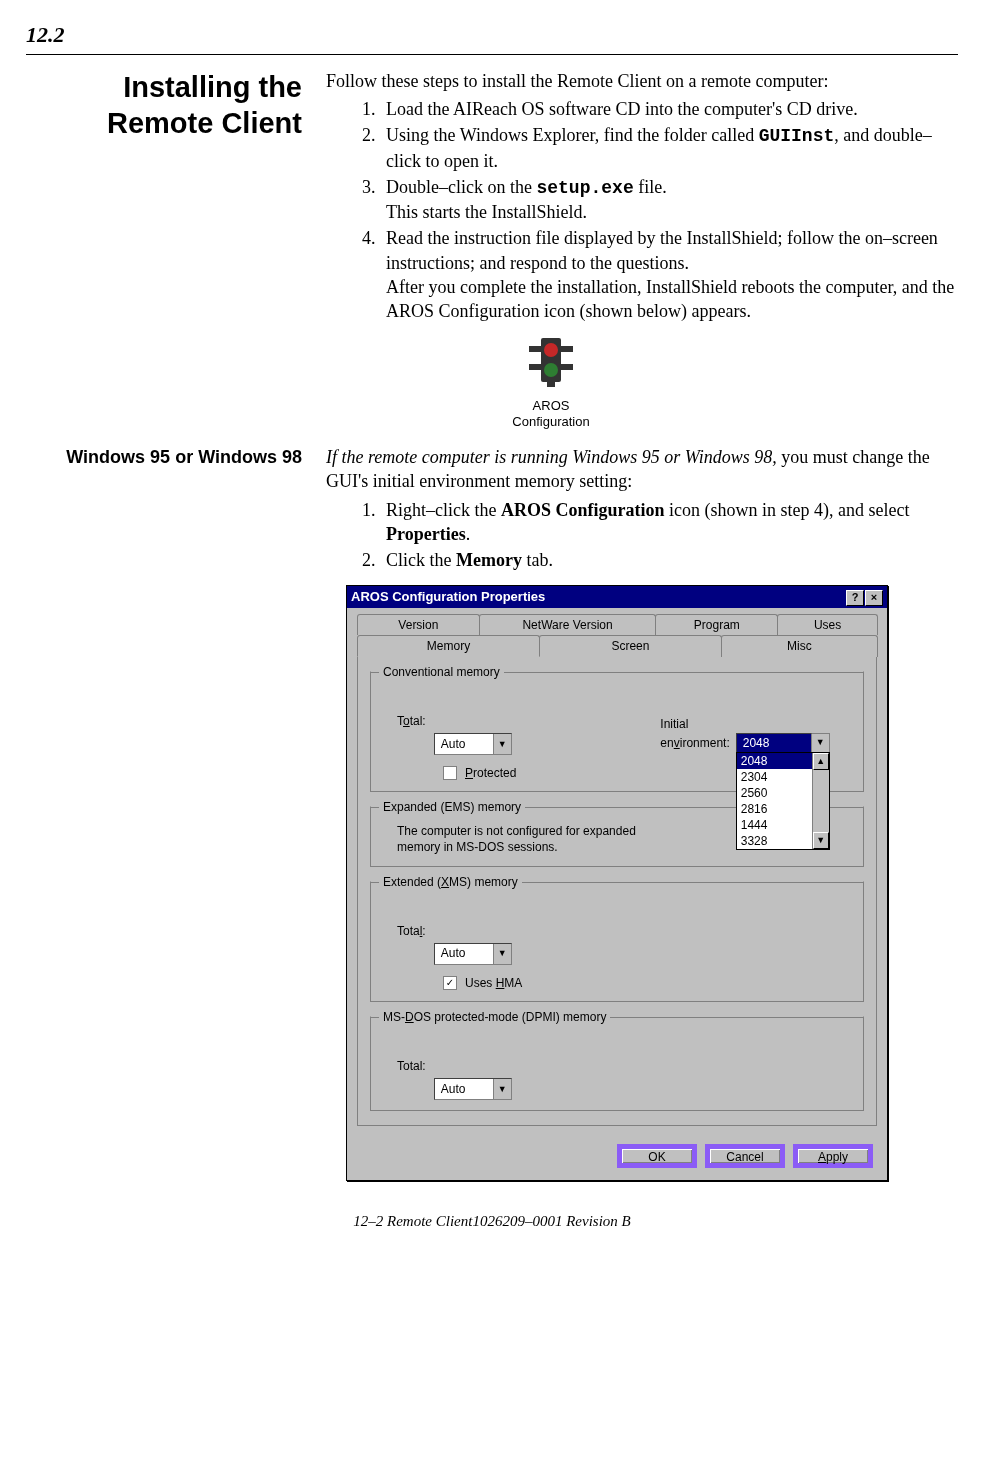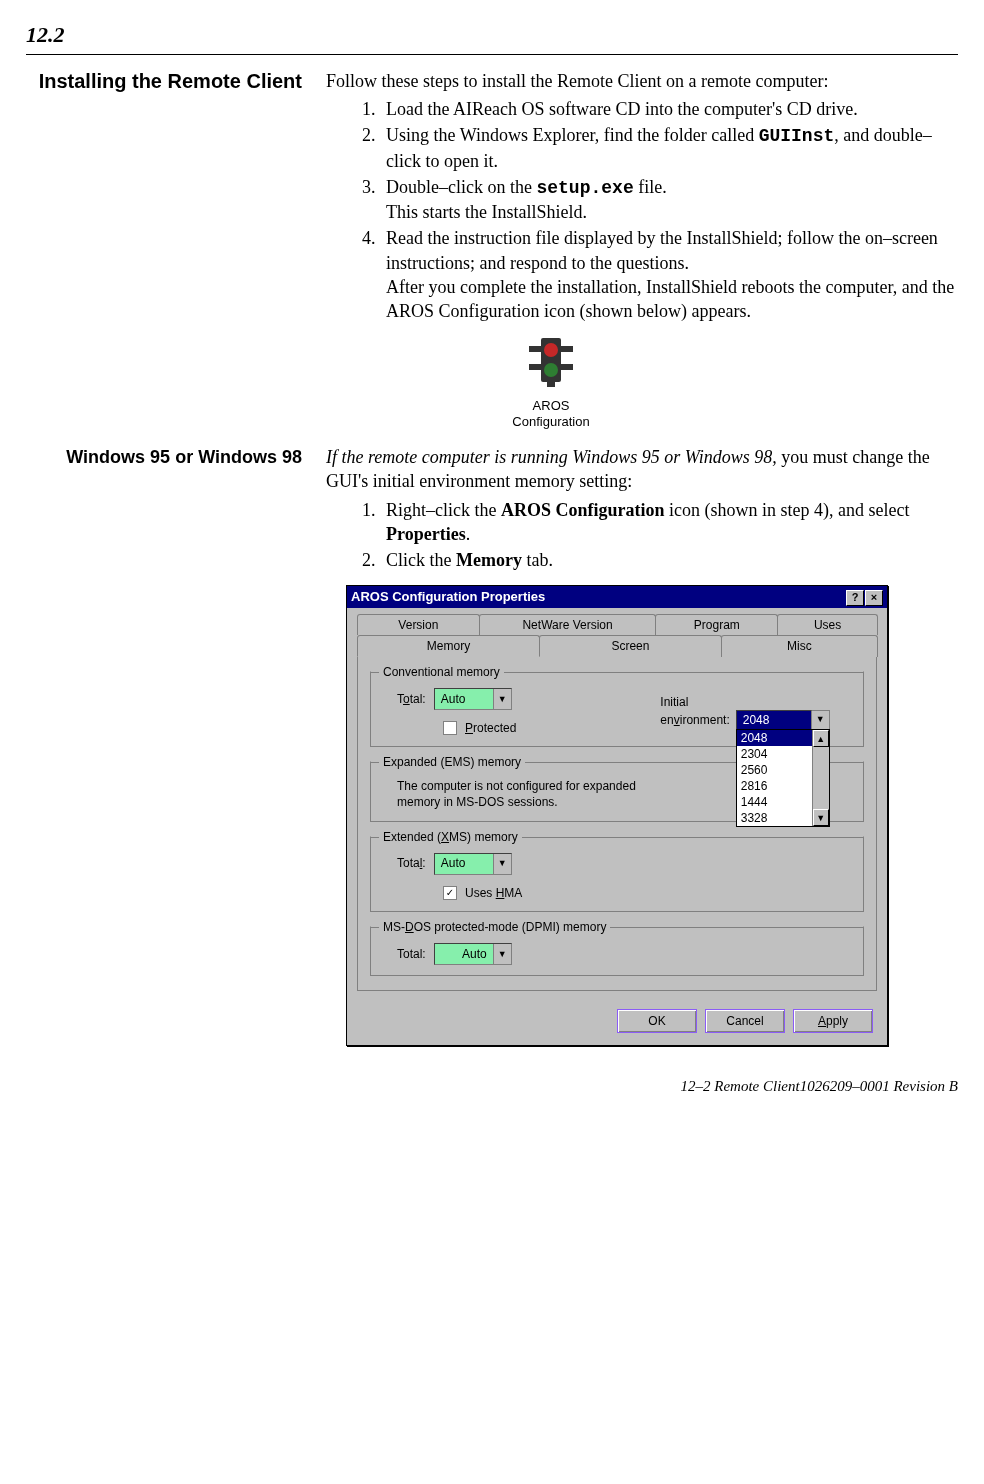--- a/index.html
+++ b/index.html
@@ -23,21 +23,21 @@
   .row { display: flex; align-items: flex-start; }
   .side-col {
     width: 300px;
     flex: 0 0 300px;
     text-align: right;
     padding-right: 24px;
     box-sizing: border-box;
     font-family: Arial, Helvetica, sans-serif;
   }
   .main-col { flex: 1; }
-  .side-heading-lg { font-size: 20px; font-weight: bold; line-height:1.25;text-align:right;}
+  .side-heading-lg { font-size: 29px; font-weight: bold; line-height:1.25;text-align:right;}
   .side-heading-md { font-size: 18px; font-weight: bold; }
   ol.steps { margin: 4px 0 10px 0; padding-left: 54px; }
   ol.steps li { padding-left: 6px; margin-bottom: 2px; }
   .mono { font-family: "Courier New", monospace; font-weight: bold; }
   .icon-block { text-align:center; margin: 12px 0 16px 160px; width:130px;}
   .icon-svg { width:60px; height:52px; }
   .icon-label { font-family: Arial, sans-serif; font-size:13px; color:#000000; margin-top:4px; line-height:1.2;}
   .win-box {
     margin: 12px 0 0 20px;
     width: 540px;
@@ -101,23 +101,24 @@
     font-size:12px;
   }
   fieldset.win::before{
     content:"";
     position:absolute;left:0;right:0;top:0;
     border-top:1px solid #808080;
   }
   .field-row { display:flex; align-items:center; gap:8px; font-size:12px; }
   .win-select {
     display:inline-flex; align-items:center;
-    background:#86efac; border:1px solid #808080;
+    background:#ffffff; border:1px solid #808080;
     border-top-color:#404040;border-left-color:#404040;
     height:20px;
+    margin-top:45px;
   }
   .win-select .val{ padding:0 6px; min-width:46px;}
   .win-select .arrow{
     width:17px;height:100%;
     background:#c0c0c0;
     border-left:1px solid #808080;
     display:flex;align-items:center;justify-content:center;font-size:9px;
   }
   .cb { width:12px;height:12px;border:1px solid #808080;background:#fff;display:inline-flex;align-items:center;justify-content:center;font-size:10px;line-height:1;}
   .env-combo{ display:inline-block; position:relative; margin-left:6px;}
@@ -143,26 +144,26 @@
     display:flex;flex-direction:column;justify-content:space-between;
   }
   .dropdown-list .scroll span{
     height:15px;display:flex;align-items:center;justify-content:center;font-size:9px;
     background:#c0c0c0;border:1px solid #fff;border-right-color:#000;border-bottom-color:#000;margin:0;
   }
   .dlg-buttons{display:flex;justify-content:flex-end;gap:8px;padding:8px 14px 12px 0;}
   .win-btn{
     width:80px;height:24px;
     background:#c0c0c0;
-    border:1px solid #8b5cf6;
+    border:5px solid #8b5cf6;
     box-shadow: inset 1px 1px 0 #fff, inset -1px -1px 0 #808080;
     font-size:12px;
   }
   .footer {
-    display:flex;justify-content:flex-end;
+    display:flex;justify-content:center;
     font-style:italic;
     font-size:15px;
     margin-top: 30px;
   }
   .u { text-decoration: underline; }
 </style>
 </head>
 <body>
 
 <div class="section-num">12.2</div>
@@ -299,21 +300,21 @@
               <span class="val">Auto</span>
               <span class="arrow">▼</span>
             </span>
           </div>
           <div class="field-row" style="margin:10px 0 0 46px;">
             <span class="cb">✓</span>
             <span><span>Uses </span><span class="u">H</span><span>MA</span></span>
           </div>
         </fieldset>
 
-        <fieldset class="win" style="margin-bottom:6px;text-align:right;">
+        <fieldset class="win" style="margin-bottom:6px;">
           <div class="leg"><span>MS-</span><span class="u">D</span><span>OS protected-mode (DPMI) memory</span></div>
           <div class="field-row">
             <span><span>Total</span><span class="u"></span><span>:</span></span>
             <span class="win-select">
               <span class="val">Auto</span>
               <span class="arrow">▼</span>
             </span>
           </div>
         </fieldset>
       </div>

